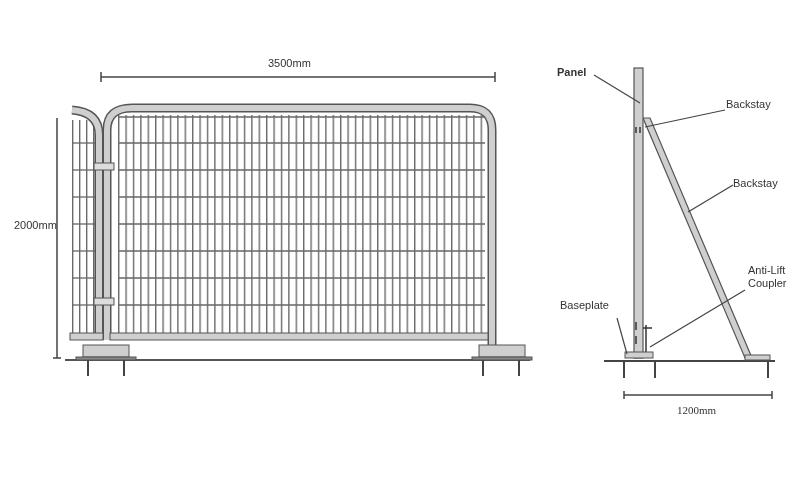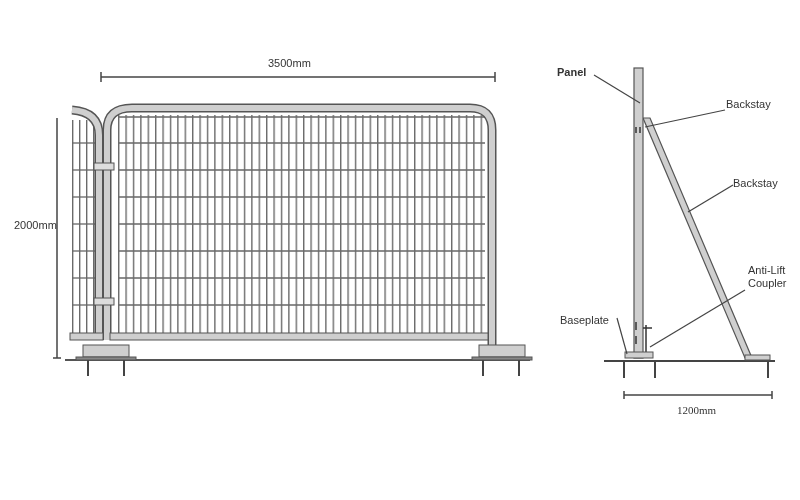--- a/index.html
+++ b/index.html
@@ -131,14 +131,14 @@
 </svg>
 
 <div class="lbl" style="left:251px;top:57px;margin-left:17px;">3500mm</div>
 <div class="lbl" style="left:14px;top:219px;">2000mm</div>
 
 <div class="lbl" style="left:557px;top:66px;font-weight:bold;">Panel</div>
 <div class="lbl" style="left:726px;top:98px;">Backstay</div>
 <div class="lbl" style="left:733px;top:177px;">Backstay</div>
 <div class="lbl" style="left:748px;top:264px;">Anti-Lift</div>
 <div class="lbl" style="left:748px;top:277px;">Coupler</div>
-<div class="lbl" style="left:560px;top:314px;">Baseplate</div>
+<div class="lbl" style="left:560px;top:299px;">Baseplate</div>
 <div class="lbl" style="left:677px;top:404px;font-family:Liberation Serif, serif;">1200mm</div>
 
 </body></html>

